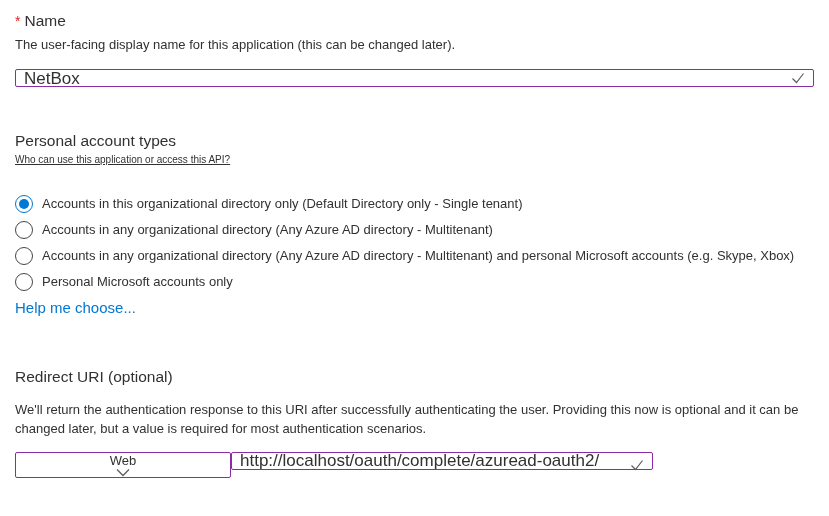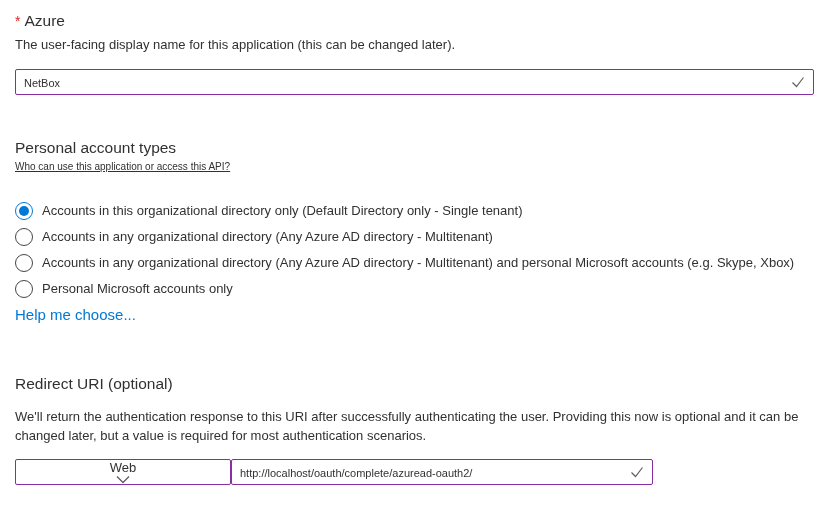--- a/index.html
+++ b/index.html
@@ -25,25 +25,25 @@
     font-size: 13px;
     line-height: 18px;
     color: #323130;
     margin-top: 5px;
   }
 
   
   .input-wrap { position: relative; }
   .text-input {
     width: 100%;
-    height: 26px;
+    height: 18px;
     border: 1px solid #8a2da5;
     border-radius: 2px;
     font-family: "Liberation Sans", "DejaVu Sans", sans-serif;
-    font-size: 11px;
+    font-size: 17px;
     color: #323130;
     padding: 1px 30px 0 8px;
     outline: none;
     background: #fff;
   }
   .valid-check {
     position: absolute;
     right: 8px;
     top: 50%;
     transform: translateY(-50%);
@@ -117,21 +117,21 @@
     flex-direction: column;
   }
   .uri-input-wrap { width: 422px; position: relative; }
 </style>
 </head>
 <body>
 
 <div class="page">
 
   <div class="section-title">
-    <span class="required-marker">*</span><span>Azure</span>
+    <span class="required-marker">*</span><span>Name</span>
   </div>
   <div class="hint">The user-facing display name for this application (this can be changed later).</div>
   <div class="input-wrap name-input-wrap">
     <input class="text-input" type="text" value="NetBox" style="">
     <svg class="valid-check" viewBox="0 0 16 16">
       <path d="M2.5 8.5 L6.5 12.5 L13.5 3.5" stroke="#605e5c" stroke-width="1.2" fill="none"></path>
     </svg>
   </div>
 
   <div class="account-section">

